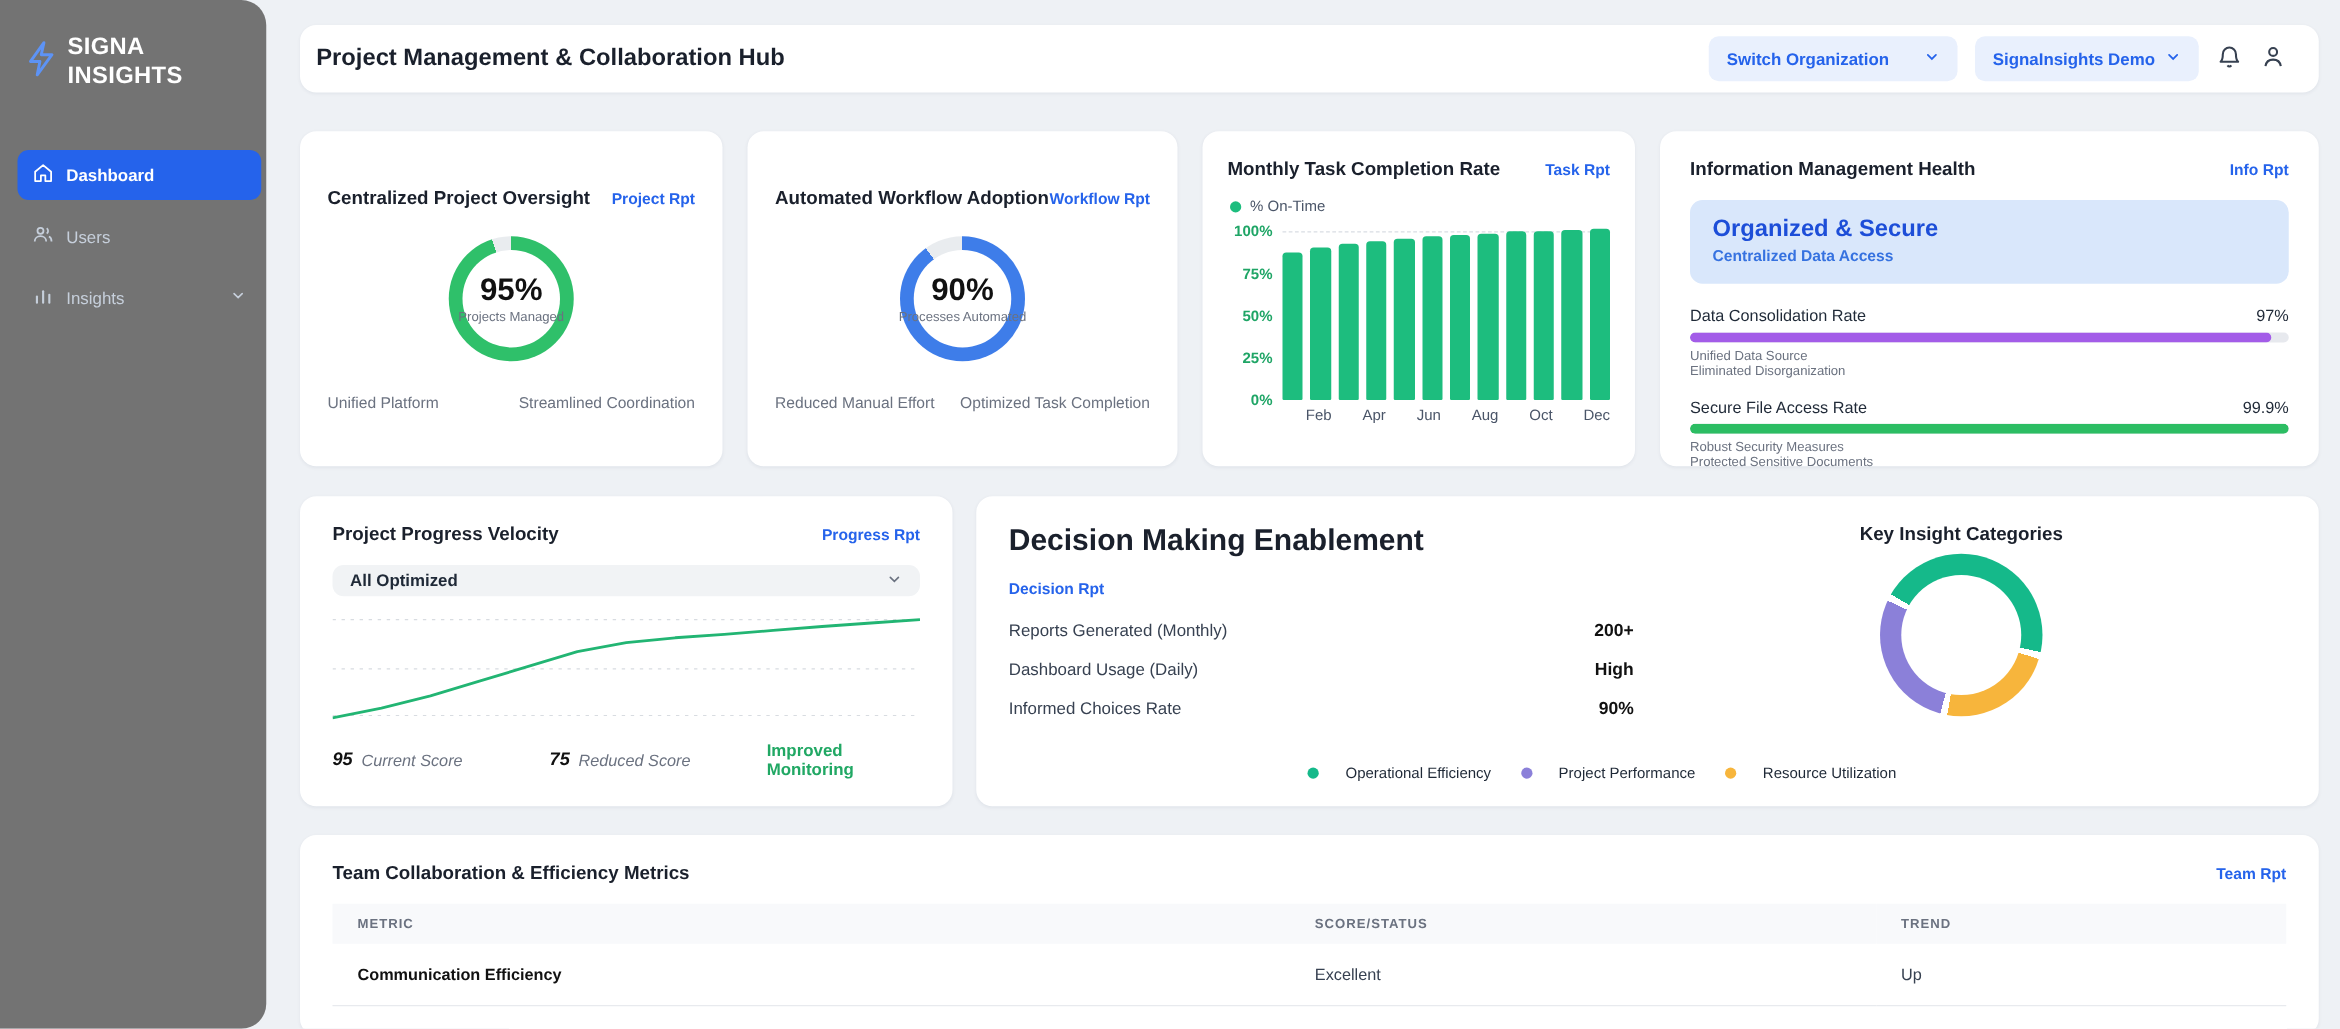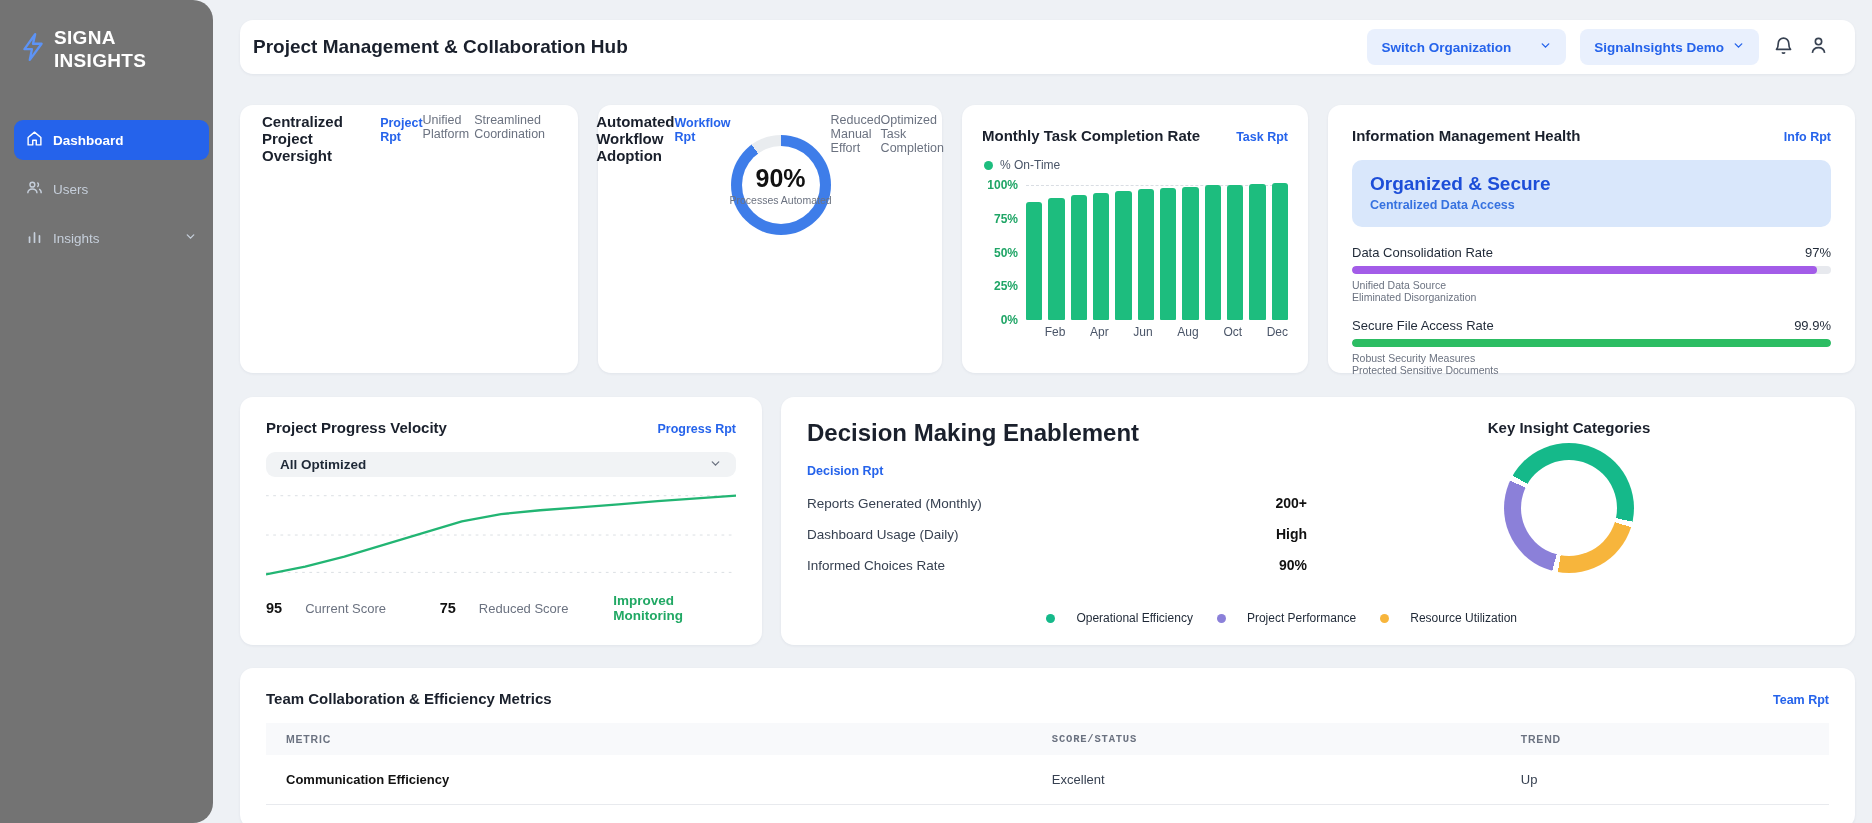--- a/index.html
+++ b/index.html
@@ -30,21 +30,21 @@
   .row1 { display:grid; grid-template-columns:338px 344px 346px 1fr; gap:20px; margin-bottom:24px; }
   .row1 .card { height:268px; }
   .row2 { display:grid; grid-template-columns:522px 1fr; gap:19px; margin-bottom:23px; }
   .row2 .card { height:248px; }
 
   .card-head { display:flex; align-items:baseline; justify-content:space-between; }
   .card-head h2 { font-size:15px; font-weight:bold; color:#1a202c; }
   .rpt-link { color:#2563eb; font-size:12.5px; font-weight:bold; text-decoration:none; cursor:pointer; }
 
   
-  .gauge-card { padding:8px 22px; display:flex; flex-direction:row; justify-content:center; }
+  .gauge-card { padding:8px 22px; display:flex; flex-direction:column; justify-content:center; }
   .gauge-wrap { display:flex; justify-content:center; margin:22px 0 26px; }
   .gauge { width:100px; height:100px; border-radius:50%; position:relative; }
   .gauge-inner { position:absolute; inset:11px; background:#fff; border-radius:50%; display:flex; flex-direction:column; align-items:center; justify-content:center; }
   .gauge-pct { font-size:25px; font-weight:bold; color:#111; }
   .gauge-sub { font-size:10.5px; color:#6b7280; margin-top:1px; white-space:nowrap; }
   .card-foot { display:flex; justify-content:space-between; font-size:12.5px; color:#6b7280; }
 
   
   .bar-card { padding:22px 20px 14px 20px; }
   .bar-legend { display:flex; align-items:center; gap:7px; margin:14px 0 8px 2px; font-size:12px; color:#4a5568; }
@@ -70,21 +70,21 @@
   .im-bar { height:8px; background:#e7e9ee; border-radius:4px; overflow:hidden; }
   .im-fill { height:100%; border-radius:4px; }
   .im-sub { display:flex; justify-content:space-between; font-size:10.5px; color:#6b7280; margin-top:5px;flex-direction:column; }
 
   
   .velocity-card { padding:22px 26px; display:flex; flex-direction:column; }
   .select { margin-top:16px; background:#f1f3f5; border-radius:9px; height:34px; display:flex; align-items:center; justify-content:space-between; padding:0 14px; font-size:13.5px; font-weight:bold; color:#1f2937; cursor:pointer; }
   .line-wrap { flex:1; margin-top:10px; }
   .line-wrap svg { width:100%; height:100px; display:block; }
   .vel-stats { display:flex; align-items:center; margin-top:6px; font-size:13px; }
-  .vel-stat { display:flex; align-items:flex-end; gap:23px; width:190px; }
+  .vel-stat { display:flex; align-items:flex-end; gap:7px; width:190px;font-style:italic; }
   .vel-stat b { font-size:14.5px; color:#111; }
   .vel-stat span { color:#6b7280; }
   .vel-badge { margin-left:auto; color:#21a864; font-weight:bold; font-size:13.5px; }
 
   
   .decision-card { position:relative; display:flex; padding:22px 26px; }
   .dc-left { flex:1; }
   .dc-left .rpt-link { display:inline-block; margin-top:17px; }
   .dc-rows { margin-top:16px; width:500px; }
   .dc-row { display:flex; justify-content:space-between; align-items:center; margin-bottom:15px; font-size:13.5px; color:#374151; }
@@ -94,21 +94,21 @@
   .pie-inner { position:absolute; inset:17px; background:#fff; border-radius:50%; }
   .dc-legend { position:absolute; bottom:20px; right:338px; display:flex; gap:24px; font-size:12px; color:#1f2937; }
   .dc-legend .li { display:flex; align-items:center; gap:21px; }
 
   
   .team-card { padding:22px 26px 0; min-height:160px; }
   table { width:100%; border-collapse:collapse; margin-top:16px; }
   thead th { background:#f8f9fb; text-align:left; font-size:10.5px; letter-spacing:.8px; color:#6b7280; font-weight:bold; padding:10px 20px; }
   tbody td { font-size:13px; color:#374151; padding:17px 20px; border-bottom:1px solid #e8eaee; }
   tbody td:first-child { font-weight:bold; color:#111; }
-  th.c-metric { width:49%; } th.c-score { width:30%;font-family:Liberation Mono, monospace; } th.c-trend { width:21%; }
+  th.c-metric { width:49%; } th.c-score { width:30%; } th.c-trend { width:21%; }
 </style>
 </head>
 <body>
 
 <aside class="sidebar">
   <div class="logo">
     <span>
       <svg width="26" height="30" viewBox="0 0 24 28" fill="none">
           <path d="M14 2 L4 16 H11 L9 26 L20 11 H12 Z" stroke="#5d93f5" stroke-width="2.2" stroke-linejoin="round"></path>
         </svg>
@@ -188,20 +188,28 @@
     </div>
   </header>
 
   <section class="row1">
 
     <div class="card gauge-card">
       <div class="card-head">
         <h2>Centralized Project Oversight</h2>
         <a class="rpt-link">Project Rpt</a>
       </div>
+      <div class="gauge-wrap">
+        <div class="gauge" style="background: conic-gradient(rgb(47, 192, 106) 0deg, rgb(47, 192, 106) 95%, rgb(233, 236, 239) 95%, rgb(233, 236, 239) 100%);">
+          <div class="gauge-inner">
+            <div class="gauge-pct">95%</div>
+            <div class="gauge-sub">Projects Managed</div>
+          </div>
+        </div>
+      </div>
       <div class="card-foot">
         <span>Unified Platform</span>
         <span>Streamlined Coordination</span>
       </div>
     </div>
 
     <div class="card gauge-card">
       <div class="card-head">
         <h2>Automated Workflow Adoption</h2>
         <a class="rpt-link">Workflow Rpt</a>

